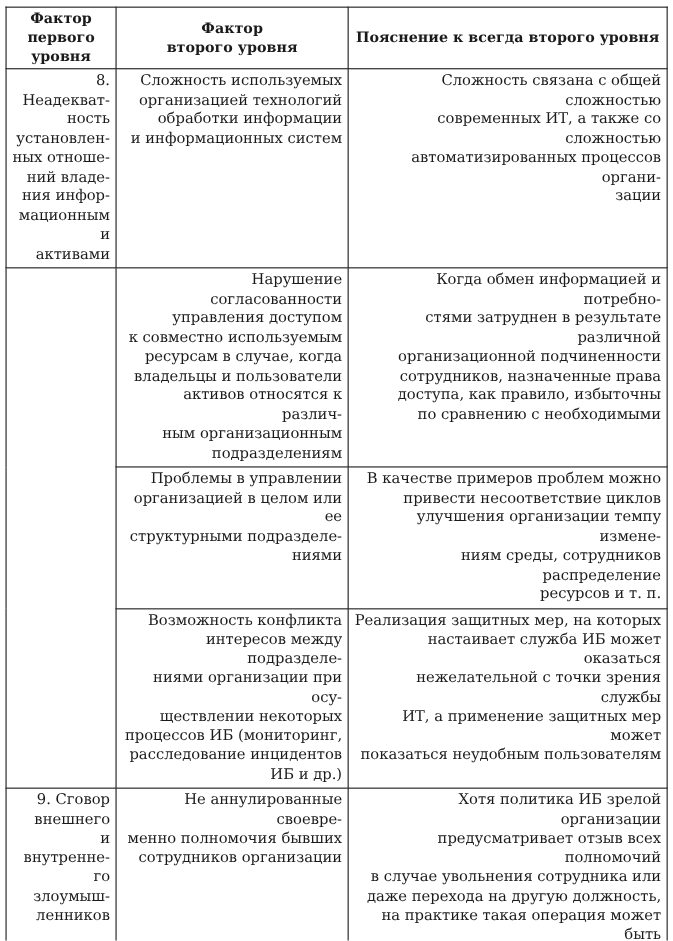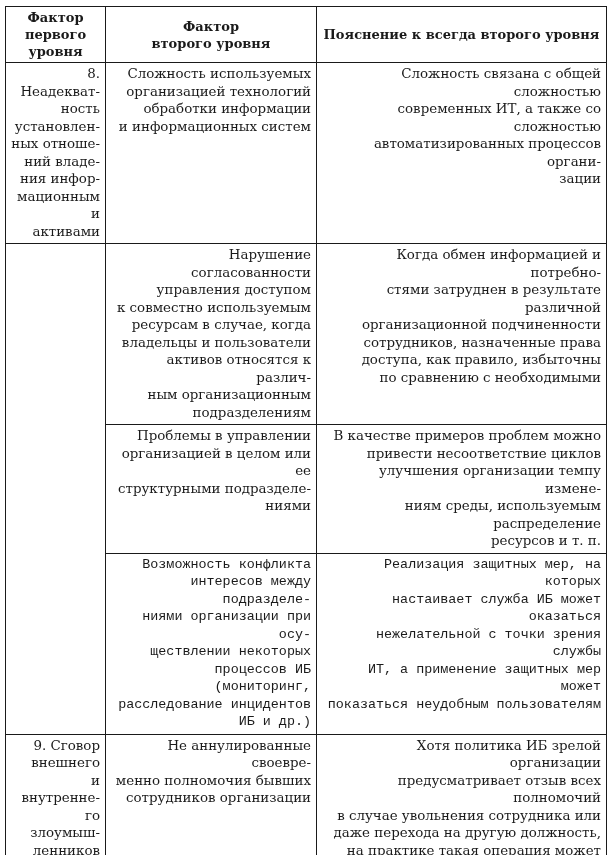--- a/index.html
+++ b/index.html
@@ -30,21 +30,21 @@
     line-height: 17px;
     padding: 2px 4px;
   }
   col.c1 { width: 100px; }
   col.c2 { width: 211px; }
   col.c3 { width: 290px; }
   tr.hdr { height: 56px; }
   tr.r1 { height: 140px; }
   tr.r2 { height: 135px; margin-top: 12px; }
   tr.r3 { height: 83px; }
-  tr.r4 { height: 122px; font-family: Liberation Mono, monospace; }
+  tr.r4 { height: 122px; }
   tr.r5 { height: 192px; }
 </style>
 </head>
 <body>
 
 <table class="risk">
   <colgroup>
       <col class="c1">
       <col class="c2">
       <col class="c3">
@@ -96,21 +96,21 @@
 по сравнению с необходимыми</td>
     </tr>
     <tr class="r3">
       <td>Проблемы в управлении
 организацией в целом или ее
 структурными подразделе-
 ниями</td>
       <td>В качестве примеров проблем можно
 привести несоответствие циклов
 улучшения организации темпу измене-
-ниям среды, используемым распределение
+ниям среды, сотрудников распределение
 ресурсов и т. п.</td>
     </tr>
     <tr class="r4">
       <td>Возможность конфликта
 интересов между подразделе-
 ниями организации при осу-
 ществлении некоторых
 процессов ИБ (мониторинг,
 расследование инцидентов
 ИБ и др.)</td>

